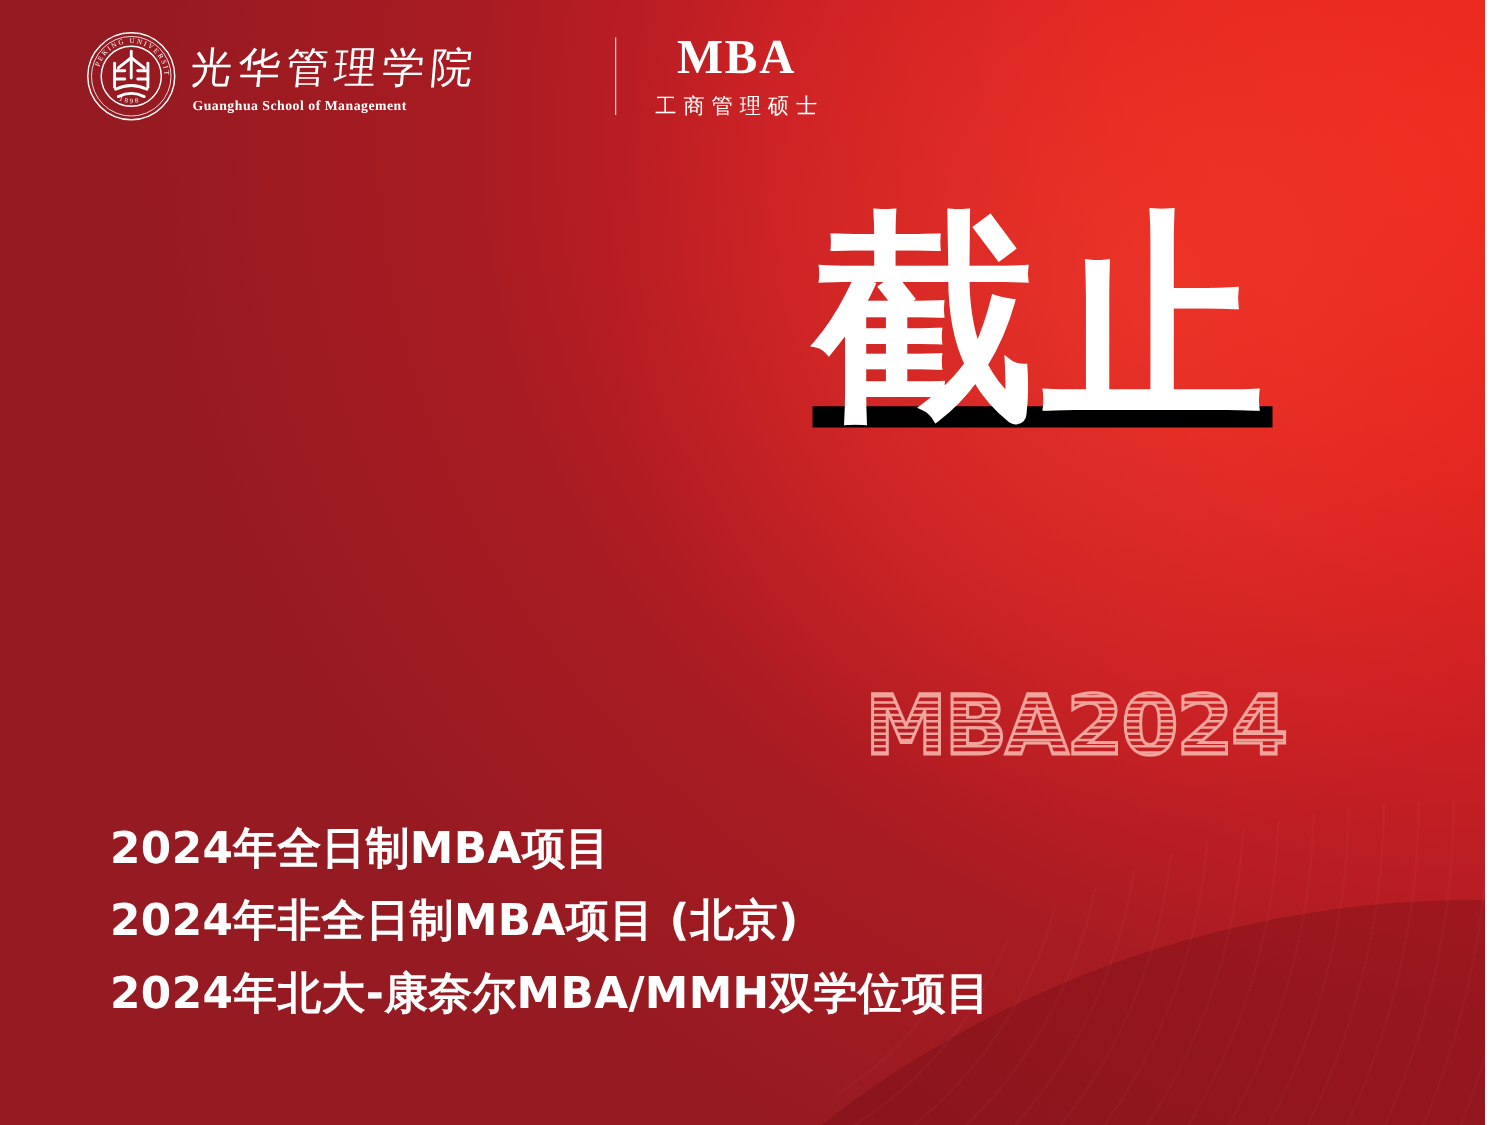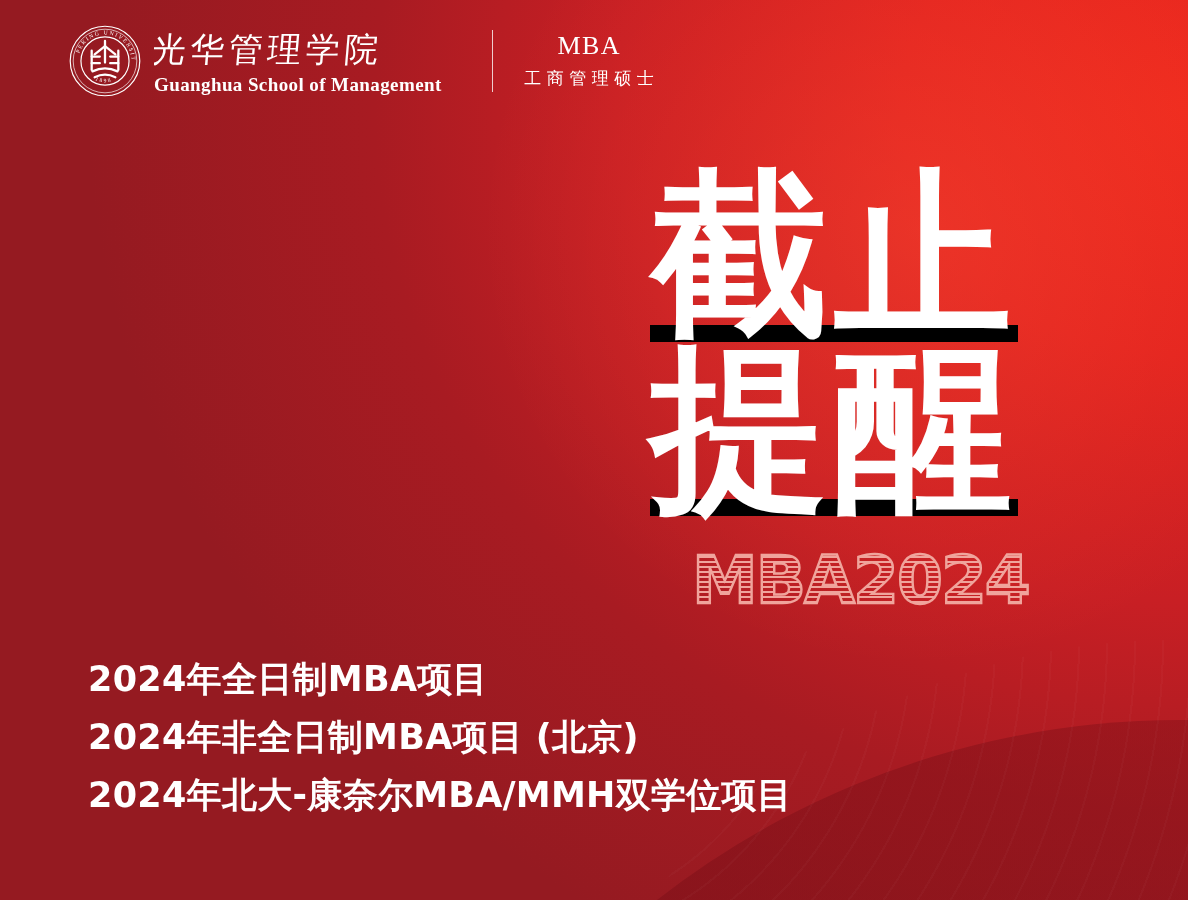--- a/index.html
+++ b/index.html
@@ -83,43 +83,43 @@
     justify-content: center;
   }
   #gh-cn {
     height: 44px;
     display: block;
   }
   #gh-en {
     color: #ffffff;
     font-family: "Liberation Serif", "DejaVu Serif", serif;
     font-weight: bold;
-    font-size: 19px;
+    font-size: 11px;
     letter-spacing: 0.4px;
     white-space: nowrap;
     margin-top: 3px;
   }
   #divider {
     width: 1px;
     height: 62px;
     background: rgba(255,255,255,0.78);
     margin: 0 26px 0 24px;
     flex: 0 0 1px;
   }
   #mba-lockup {
     display: flex;
     flex-direction: column;
     align-items: center;
     justify-content: center;
   }
   #mba-latin {
     color: #ffffff;
     font-family: "Liberation Serif", "DejaVu Serif", serif;
-    font-weight: normal;
-    font-size: 26px;
+    font-weight: bold;
+    font-size: 39px;
     letter-spacing: 1.5px;
     line-height: 1;
   }
   #mba-cn {
     color: #ffffff;
     font-size: 17px;
     letter-spacing: 5.5px;
     margin-top: 8px;
     padding-left: 5px;
     white-space: nowrap;
@@ -233,21 +233,20 @@
     <div id="divider"></div>
 
     <div id="mba-lockup">
       <div id="mba-latin">MBA</div>
       <div id="mba-cn">工商管理硕士</div>
     </div>
   </div>
 
   <div id="headline">
     <span class="headline-line">截止</span>
-    <span class="headline-line">提醒</span>
   </div>
 
   <div id="retro">
     <svg viewBox="0 0 380 72">
       <defs>
 
         <pattern id="stripes" patternUnits="userSpaceOnUse" width="6" height="6" patternTransform="rotate(0)">
           <rect width="6" height="6" fill="none"></rect>
         </pattern>
         <mask id="inline-mask">

